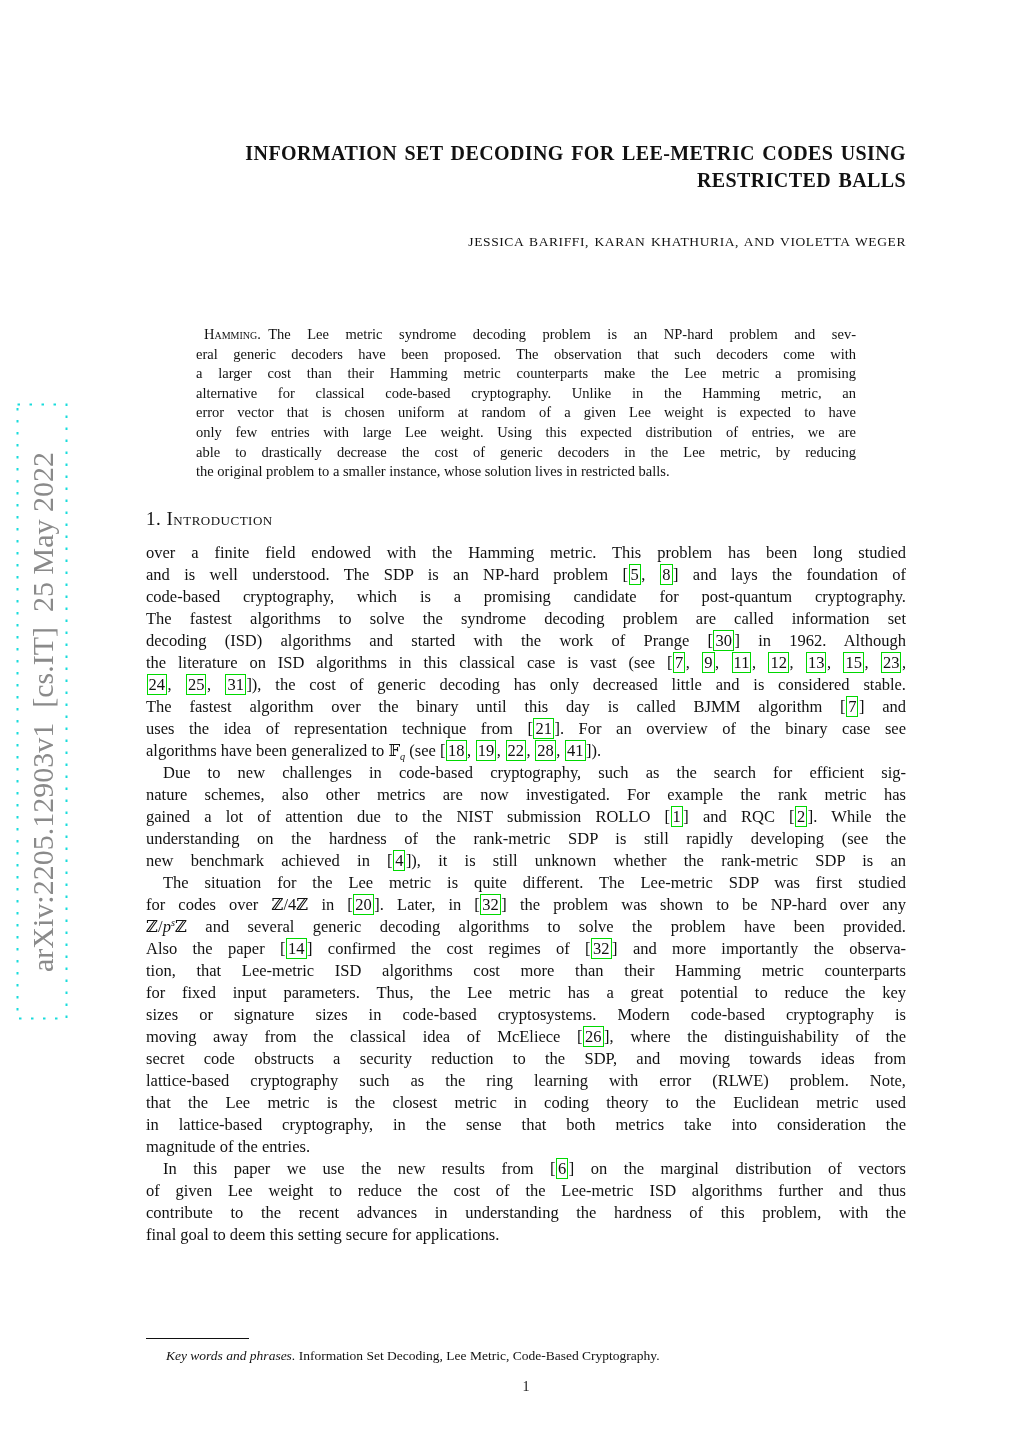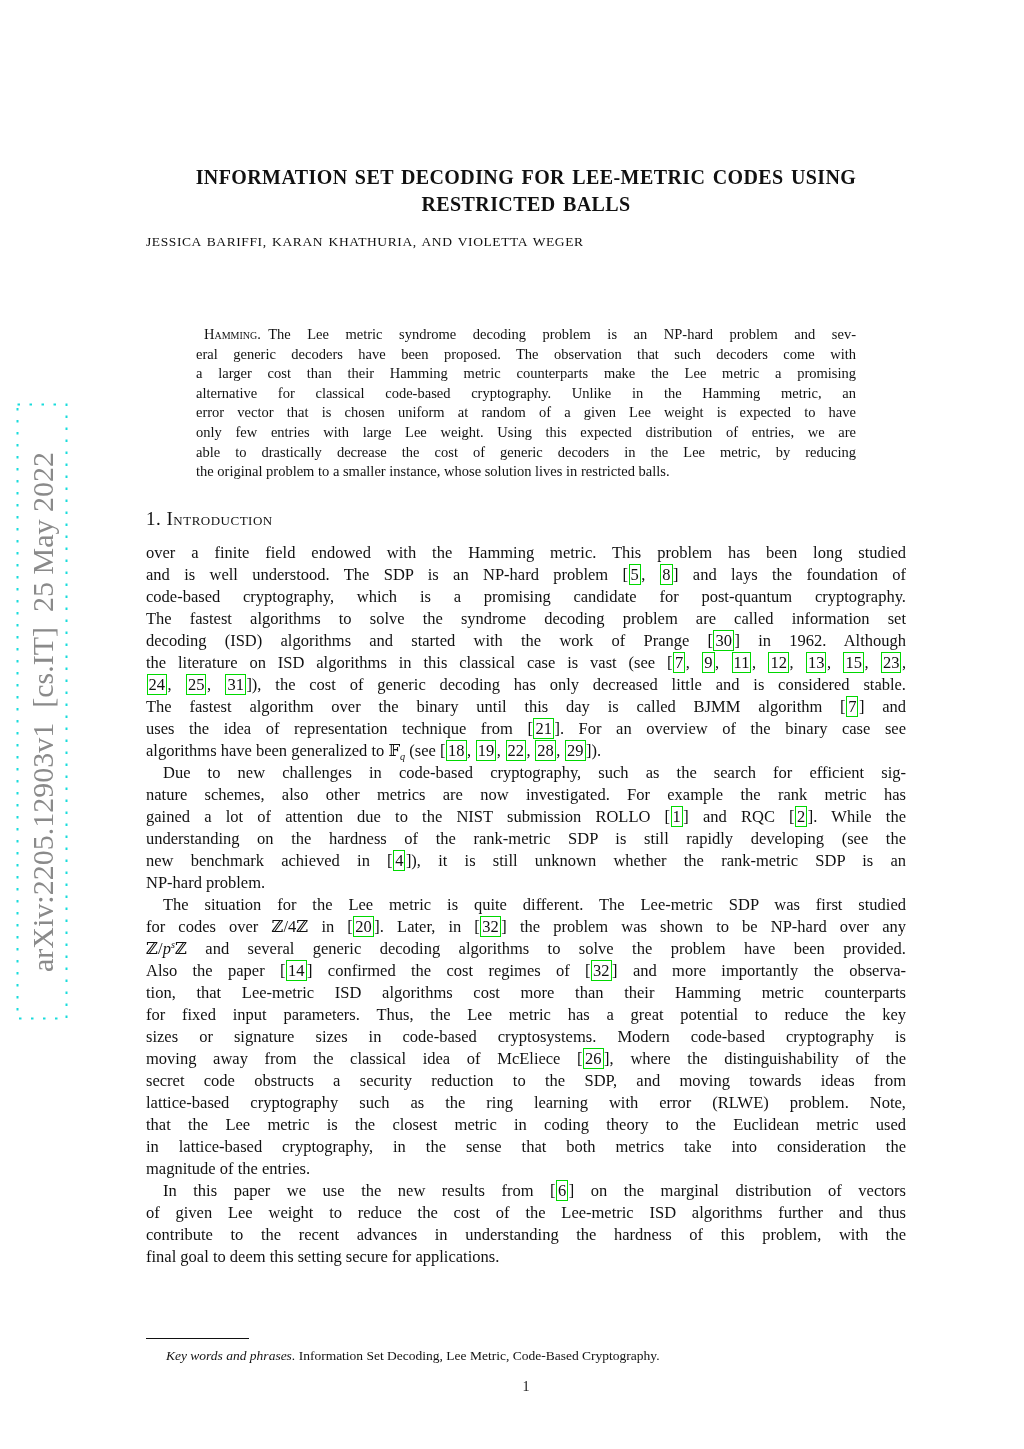--- a/index.html
+++ b/index.html
@@ -17,27 +17,27 @@
   .stamp-rect { fill:none; stroke:var(--stamp_border,#19dcdc); stroke-width:2; stroke-dasharray:2.5 9.5; }
   .stamp-text {
     position:absolute; width:617px; height:52px; left:-282.5px; top:282.5px;
     transform:rotate(-90deg);
     text-align:center; line-height:52px; font-size:30px; white-space:pre;
     color:var(--stamp_text,#8a8a8a);
   }
 
   
   .title {
-    position:absolute; left:146px; top:164px; width:760px;
-    text-align:center; font-weight:bold; font-size:20px; line-height:27px;
+    position:absolute; left:146px; top:140px; width:760px;
+    text-align:right; font-weight:bold; font-size:20px; line-height:27px;
     letter-spacing:0.4px; word-spacing:2px;
   }
   .authors {
     position:absolute; left:146px; top:234px; width:760px;
-    text-align:left; font-size:13.5px; letter-spacing:0.6px; word-spacing:1.5px;
+    text-align:right; font-size:13.5px; letter-spacing:0.6px; word-spacing:1.5px;
   }
 
   
   .abstract {
     position:absolute; left:196px; top:325px; width:660px;
     font-size:14.5px; line-height:19.6px;
   }
 
   
   .section-heading {
@@ -111,29 +111,28 @@
       <div>
         <div class="line">over a finite field endowed with the Hamming metric. This problem has been long studied</div>
         <div class="line">and is well understood. The SDP is an NP-hard problem [<span class="cite">5</span>, <span class="cite">8</span>] and lays the foundation of</div>
         <div class="line">code-based cryptography, which is a promising candidate for post-quantum cryptography.</div>
         <div class="line">The fastest algorithms to solve the syndrome decoding problem are called information set</div>
         <div class="line">decoding (ISD) algorithms and started with the work of Prange [<span class="cite">30</span>] in 1962. Although</div>
         <div class="line">the literature on ISD algorithms in this classical case is vast (see [<span class="cite">7</span>, <span class="cite">9</span>, <span class="cite">11</span>, <span class="cite">12</span>, <span class="cite">13</span>, <span class="cite">15</span>, <span class="cite">23</span>,</div>
         <div class="line"><span class="cite">24</span>, <span class="cite">25</span>, <span class="cite">31</span>]), the cost of generic decoding has only decreased little and is considered stable.</div>
         <div class="line">The fastest algorithm over the binary until this day is called BJMM algorithm [<span class="cite">7</span>] and</div>
         <div class="line">uses the idea of representation technique from [<span class="cite">21</span>]. For an overview of the binary case see</div>
-        <div class="line plast">algorithms have been generalized to <span class="bb">𝔽</span><sub><i>q</i></sub> (see [<span class="cite">18</span>, <span class="cite">19</span>, <span class="cite">22</span>, <span class="cite">28</span>, <span class="cite">29</span>]).</div>
+        <div class="line plast">algorithms have been generalized to <span class="bb">𝔽</span><sub><i>q</i></sub> (see [<span class="cite">18</span>, <span class="cite">19</span>, <span class="cite">22</span>, <span class="cite">28</span>, <span class="cite">41</span>]).</div>
       </div>
       <div>
         <div class="line pfirst">Due to new challenges in code-based cryptography, such as the search for efficient sig-</div>
         <div class="line">nature schemes, also other metrics are now investigated. For example the rank metric has</div>
         <div class="line">gained a lot of attention due to the NIST submission ROLLO [<span class="cite">1</span>] and RQC [<span class="cite">2</span>]. While the</div>
         <div class="line">understanding on the hardness of the rank-metric SDP is still rapidly developing (see the</div>
         <div class="line">new benchmark achieved in [<span class="cite">4</span>]), it is still unknown whether the rank-metric SDP is an</div>
-        <div class="line plast">NP-hard problem.</div>
       </div>
       <div>
         <div class="line pfirst">The situation for the Lee metric is quite different. The Lee-metric SDP was first studied</div>
         <div class="line">for codes over <span class="bb">ℤ</span>/4<span class="bb">ℤ</span> in [<span class="cite">20</span>]. Later, in [<span class="cite">32</span>] the problem was shown to be NP-hard over any</div>
         <div class="line"><span class="bb">ℤ</span>/<i>p</i><sup><i>s</i></sup><span class="bb">ℤ</span> and several generic decoding algorithms to solve the problem have been provided.</div>
         <div class="line">Also the paper [<span class="cite">14</span>] confirmed the cost regimes of [<span class="cite">32</span>] and more importantly the observa-</div>
         <div class="line">tion, that Lee-metric ISD algorithms cost more than their Hamming metric counterparts</div>
         <div class="line">for fixed input parameters. Thus, the Lee metric has a great potential to reduce the key</div>
         <div class="line">sizes or signature sizes in code-based cryptosystems. Modern code-based cryptography is</div>
         <div class="line">moving away from the classical idea of McEliece [<span class="cite">26</span>], where the distinguishability of the</div>

